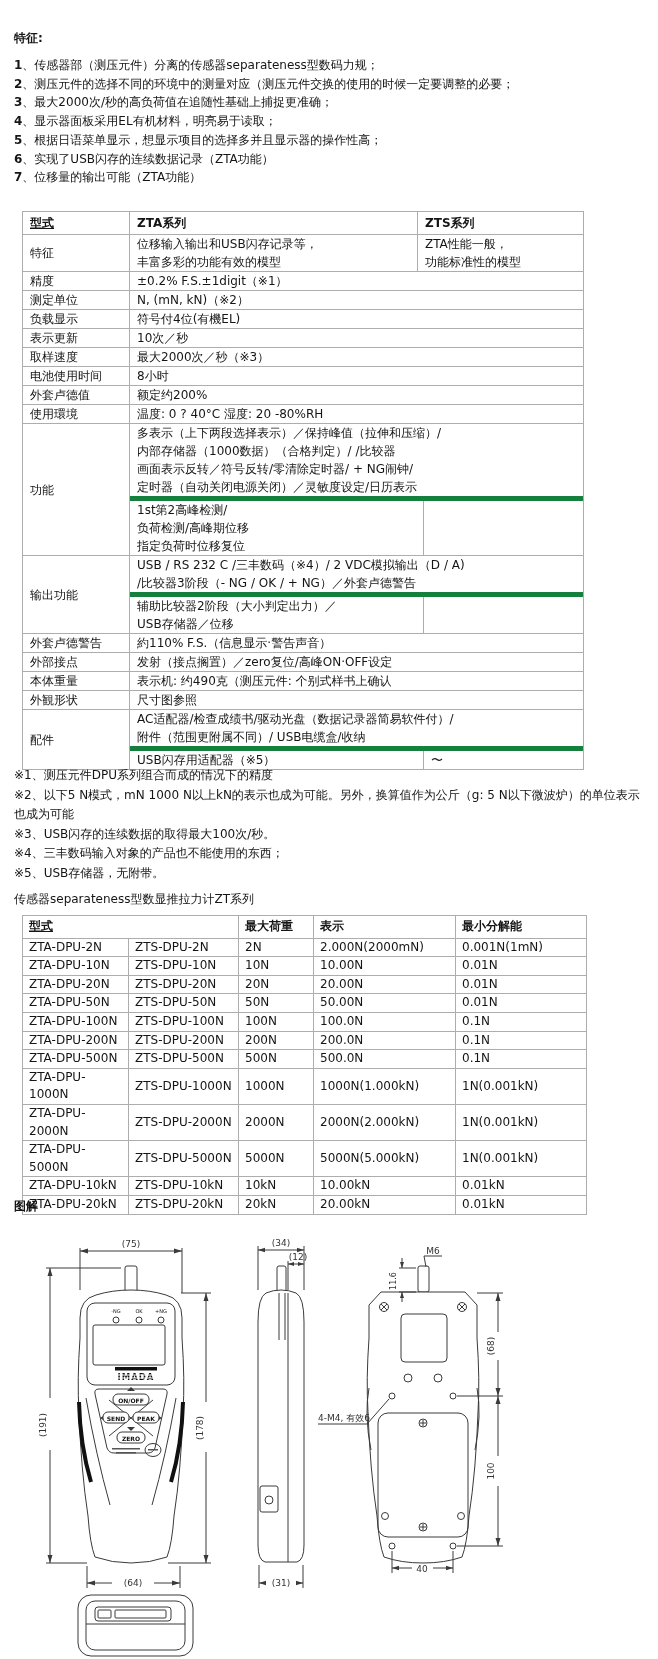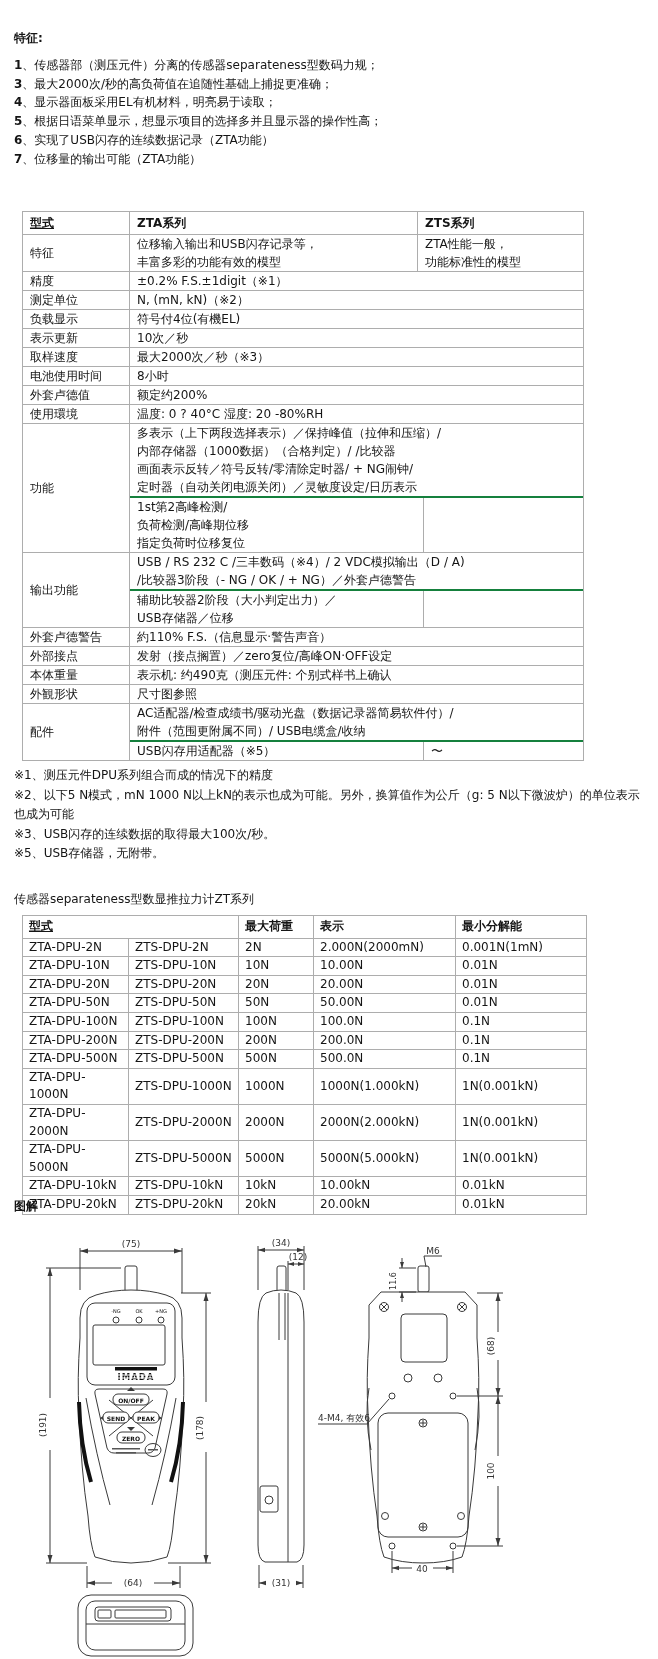--- a/index.html
+++ b/index.html
@@ -15,21 +15,21 @@
   .spec th,.spec td{border:1px solid #adadad;padding:0 7px;line-height:18px;
         font-size:12px;font-weight:normal;text-align:left;vertical-align:middle;}
   .spec th{font-weight:bold;padding:2px 7px;}
   .models{position:absolute;left:22px;top:915px;width:565px;}
   .models th,.models td{border:1px solid #adadad;padding:0 6px;line-height:17.6px;
         font-size:12px;text-align:left;vertical-align:middle;}
   .models th{font-weight:bold;padding:2px 6px;}
   .u{text-decoration:underline;text-align:center;}
   .pre{white-space:pre-line;}
   .split{padding:0 !important;}
-  .split .part1{padding:0 7px;border-bottom:2px solid #15803d;}
+  .split .part1{padding:0 7px;border-bottom:5px solid #15803d;}
   .part2{display:flex;}
   .p2a{width:279px;padding:0 7px;border-right:1px solid #adadad;}
   .p2b{flex:1;padding:0 7px;}
   .notes{position:absolute;left:14px;top:766px;width:636px;line-height:19.5px;}
   .model-title{position:absolute;left:14px;top:891px;}
   .drawing{position:absolute;left:0;top:1232px;width:658px;height:427px;}
   .drawing .ln{stroke:#3a3a3a;fill:none;stroke-width:1;}
   .drawing .thick{stroke:#111;fill:none;stroke-width:4;}
   .drawing .fw{fill:#fff;stroke:#3a3a3a;stroke-width:1;}
   .drawing .ar{fill:#3a3a3a;stroke:none;}
@@ -41,20 +41,21 @@
 </style>
 </head>
 <body>
 
 <div class="page">
 
   <div class="sec-title features-title">特征:</div>
 
   <div class="feat-list">
     <div><span class="feat-num">1</span><span>、传感器部（测压元件）分离的传感器separateness型数码力规；</span></div>
+    <div><span class="feat-num">2</span><span>、测压元件的选择不同的环境中的测量对应（测压元件交换的使用的时候一定要调整的必要；</span></div>
     <div><span class="feat-num">3</span><span>、最大2000次/秒的高负荷值在追随性基础上捕捉更准确；</span></div>
     <div><span class="feat-num">4</span><span>、显示器面板采用EL有机材料，明亮易于读取；</span></div>
     <div><span class="feat-num">5</span><span>、根据日语菜单显示，想显示项目的选择多并且显示器的操作性高；</span></div>
     <div><span class="feat-num">6</span><span>、实现了USB闪存的连续数据记录（ZTA功能）</span></div>
     <div><span class="feat-num">7</span><span>、位移量的输出可能（ZTA功能）</span></div>
   </div>
 
   <table class="spec">
     <colgroup>
         <col style="width:107px">
@@ -160,20 +161,21 @@
         </div>
       </td>
     </tr>
   </tbody>
     </table>
 
   <div class="notes">
     <div>※1、测压元件DPU系列组合而成的情况下的精度</div>
     <div>※2、以下5 N模式，mN 1000 N以上kN的表示也成为可能。另外，换算值作为公斤（g: 5 N以下微波炉）的单位表示也成为可能</div>
     <div>※3、USB闪存的连续数据的取得最大100次/秒。</div>
+    <div>※4、三丰数码输入对象的产品也不能使用的东西；</div>
     <div>※5、USB存储器，无附带。</div>
   </div>
 
   <div class="model-title">传感器separateness型数显推拉力计ZT系列</div>
 
   <table class="models">
     <colgroup>
         <col style="width:106px">
         <col style="width:110px">
         <col style="width:75px">

